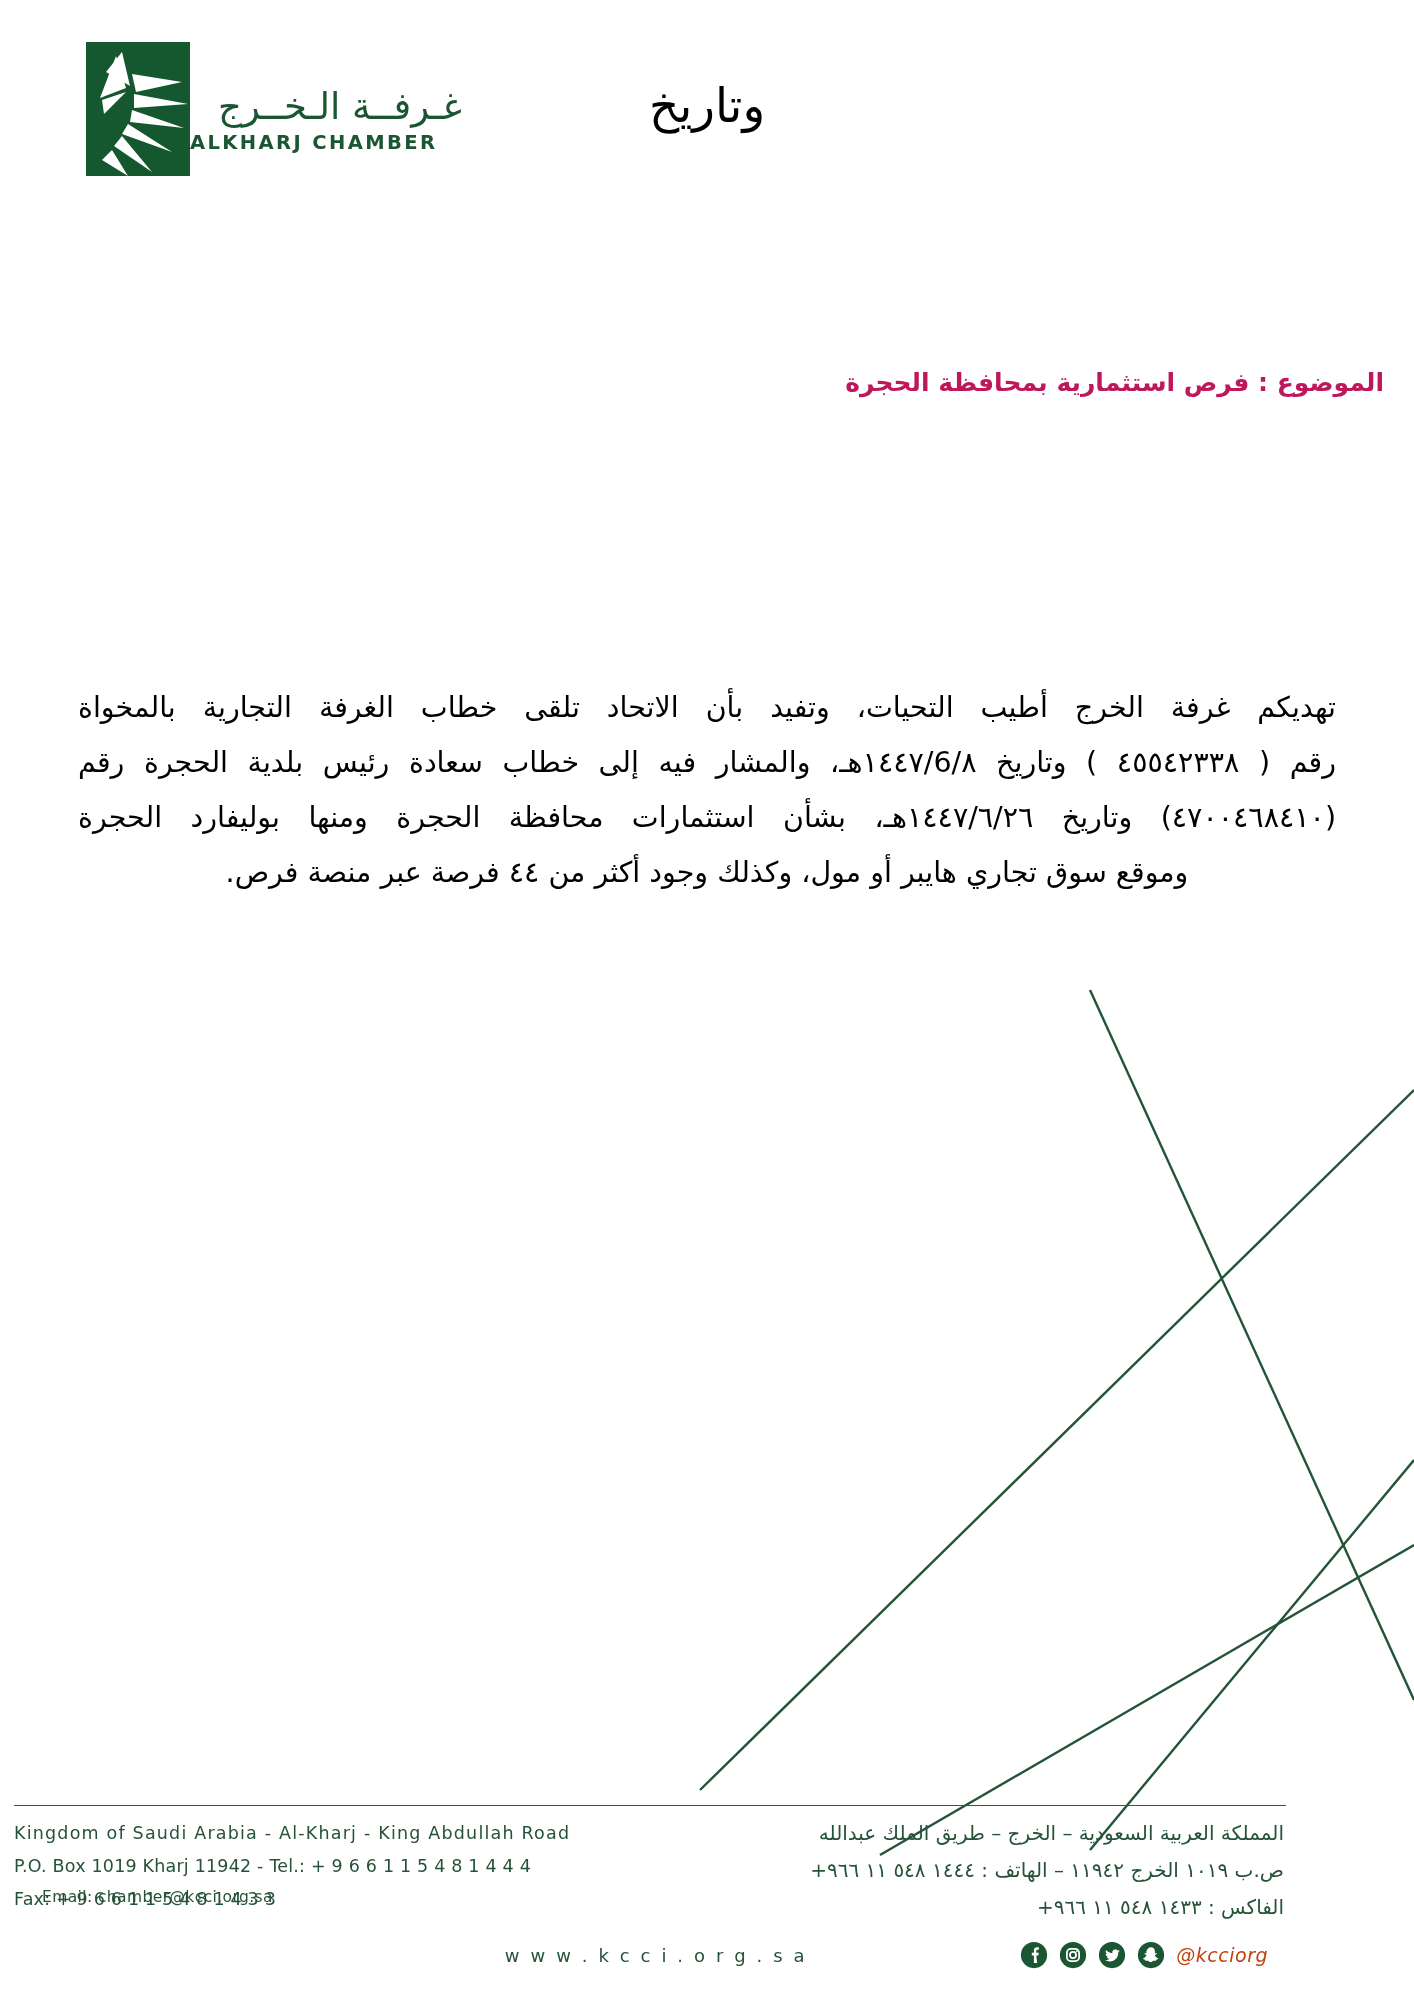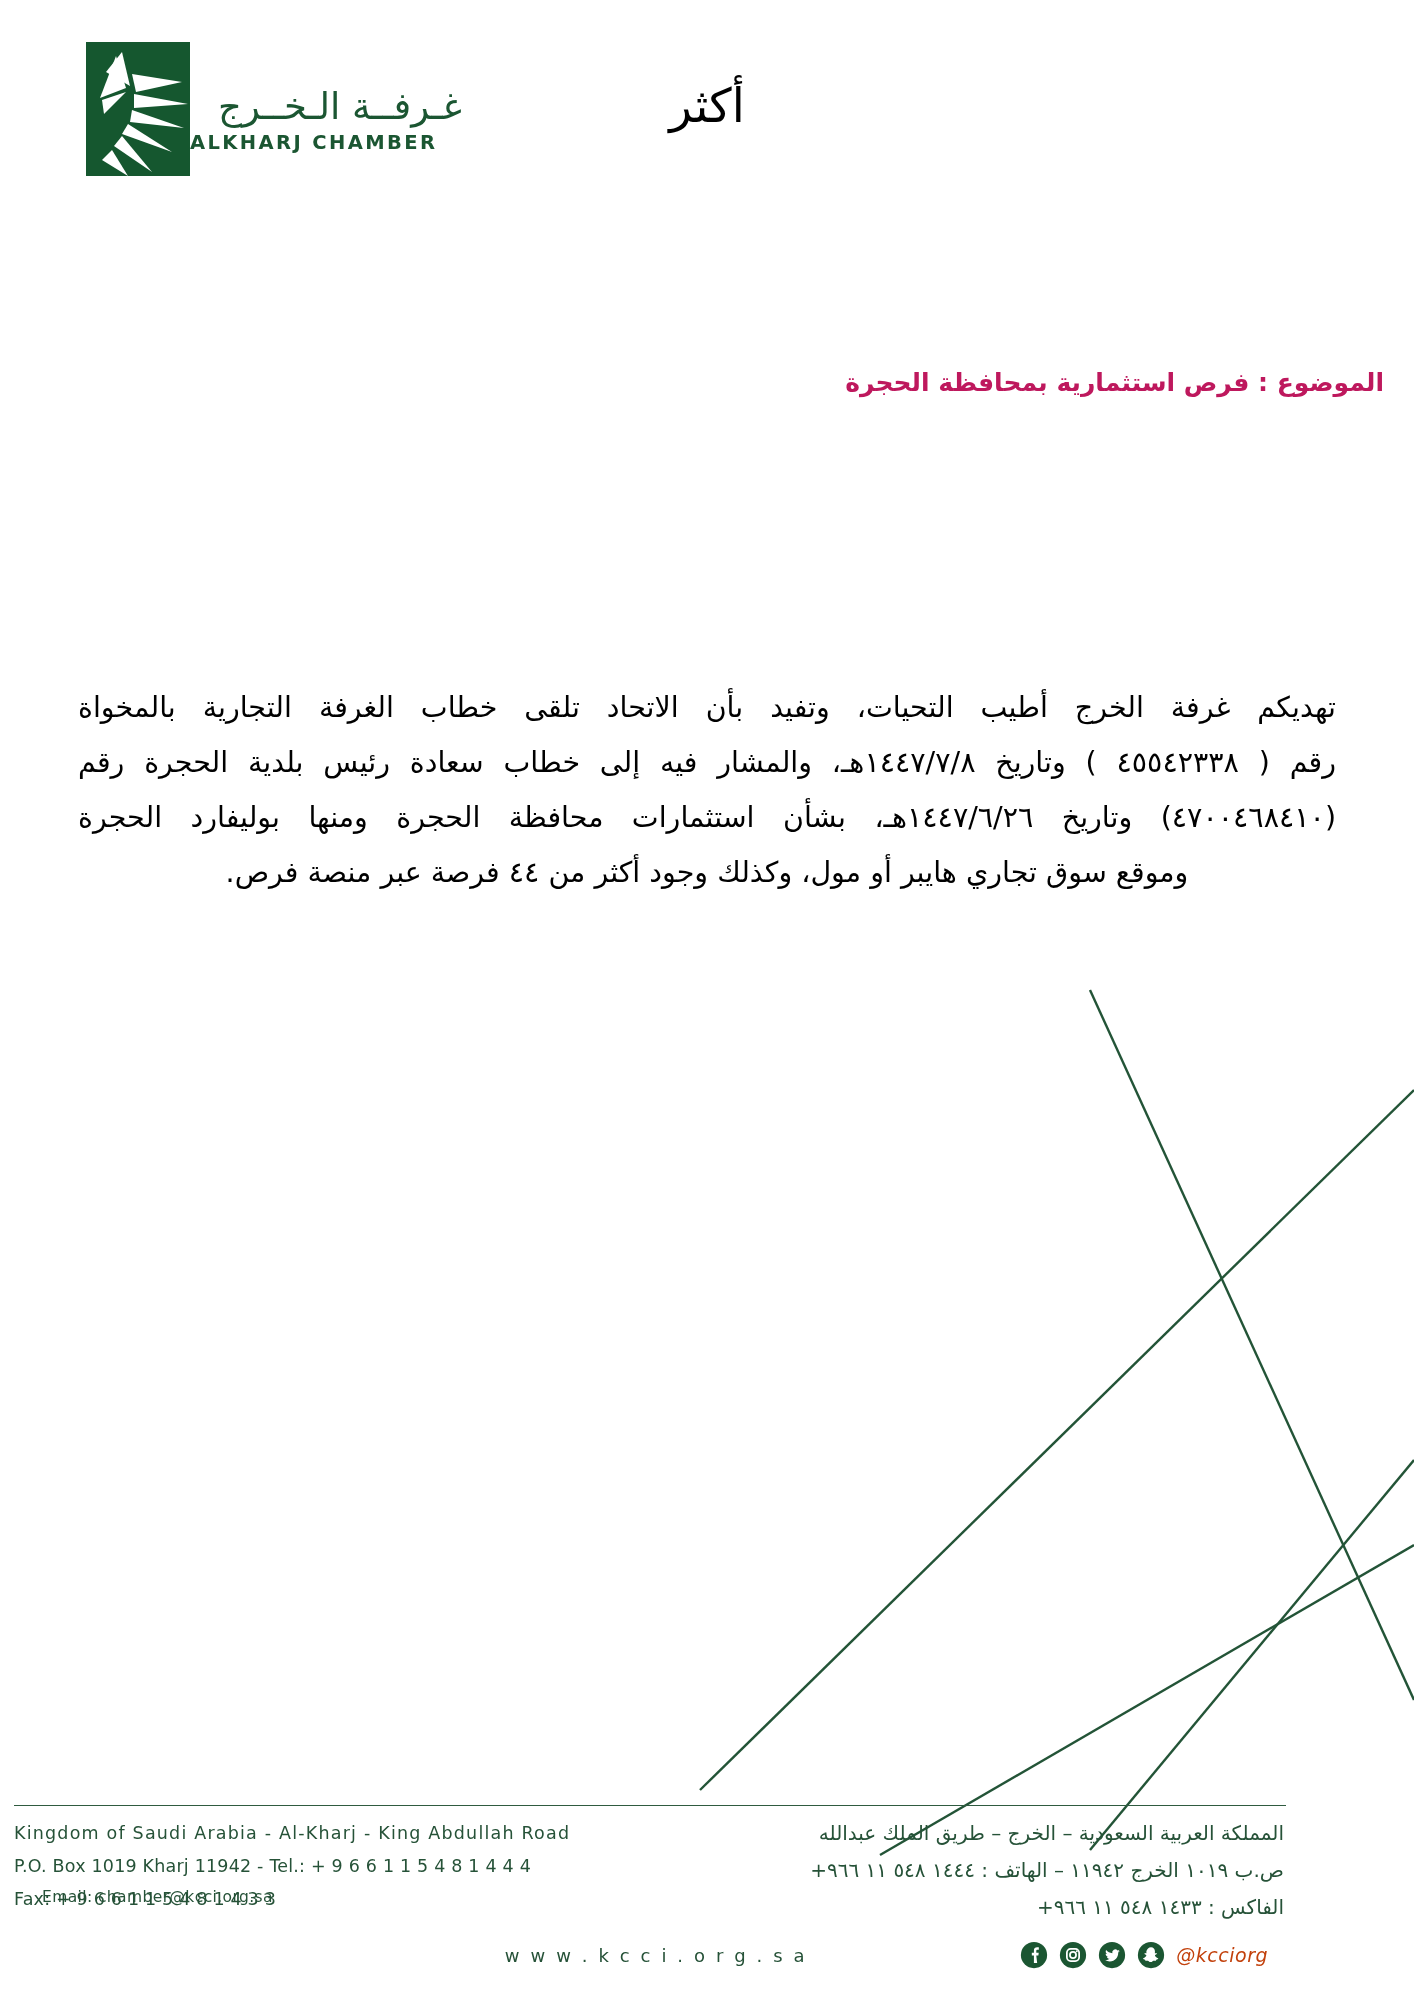--- a/index.html
+++ b/index.html
@@ -255,28 +255,28 @@
             <path d="M16 58 L40 50 L18 72 Z"></path>
           </g>
         </svg>
       </div>
       <div class="logo-text">
         <div class="logo-arabic">غـرفــة الـخــرج</div>
         <div class="logo-latin">ALKHARJ CHAMBER</div>
       </div>
     </div>
 
-    <div class="doc-title">أكثر</div>
+    <div class="doc-title">وتاريخ</div>
   </div>
 
   <div class="subject-line">الموضوع : فرص استثمارية بمحافظة الحجرة</div>
 
   <div class="body-block">
     <p>تهديكم غرفة الخرج أطيب التحيات، وتفيد بأن الاتحاد تلقى خطاب الغرفة التجارية بالمخواة</p>
-    <p>رقم ( ٤٥٥٤٢٣٣٨ ) وتاريخ ١٤٤٧/٧/٨هـ، والمشار فيه إلى خطاب سعادة رئيس بلدية الحجرة رقم</p>
+    <p>رقم ( ٤٥٥٤٢٣٣٨ ) وتاريخ ١٤٤٧/6/٨هـ، والمشار فيه إلى خطاب سعادة رئيس بلدية الحجرة رقم</p>
     <p>(٤٧٠٠٤٦٨٤١٠) وتاريخ ١٤٤٧/٦/٢٦هـ، بشأن استثمارات محافظة الحجرة ومنها بوليفارد الحجرة</p>
     <p class="last">وموقع سوق تجاري هايبر أو مول، وكذلك وجود أكثر من ٤٤ فرصة عبر منصة فرص.</p>
   </div>
 
   <div class="footer">
     <div class="footer-rule"></div>
 
     <div class="footer-en">
       <div>Kingdom of Saudi Arabia  -  Al-Kharj - King Abdullah Road</div>
       <div class="tight">P.O. Box 1019 Kharj 11942 - Tel.: + 9 6 6   1 1   5 4 8   1 4 4 4</div>

